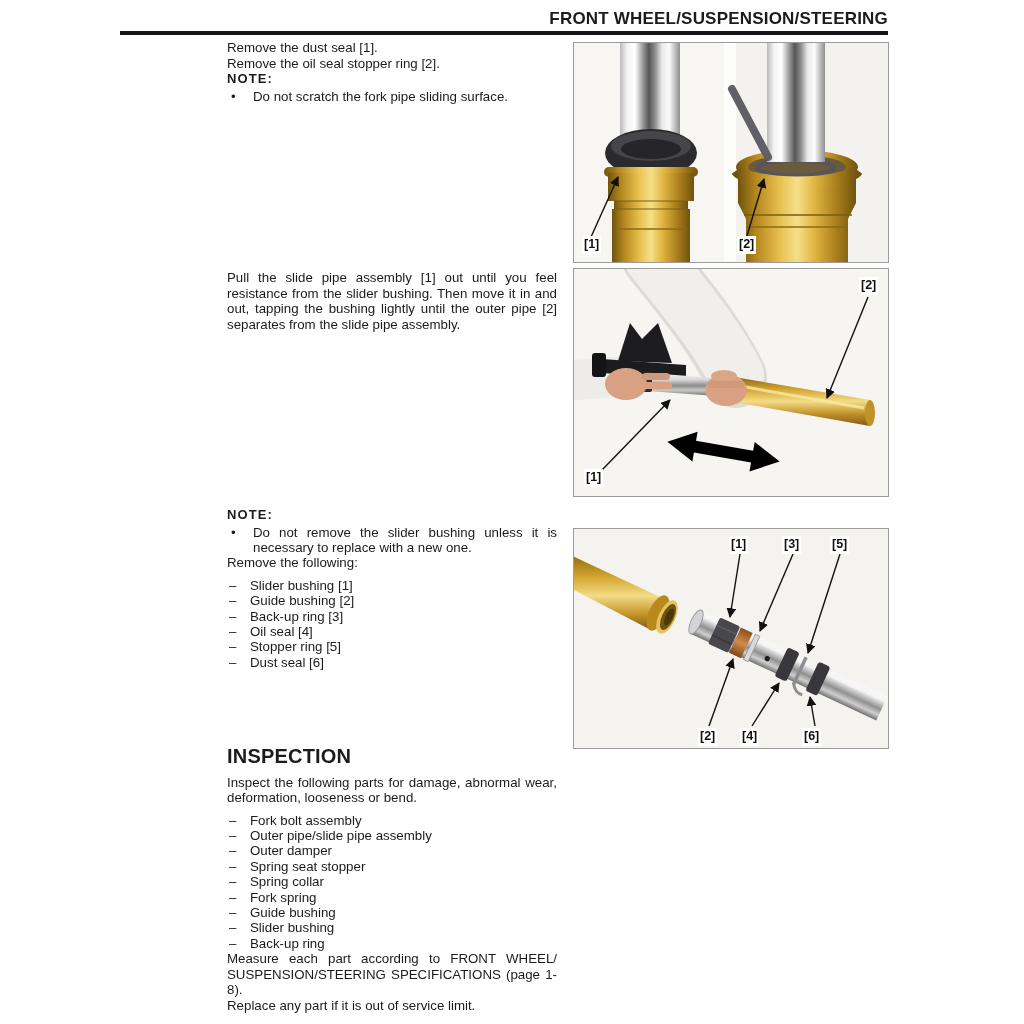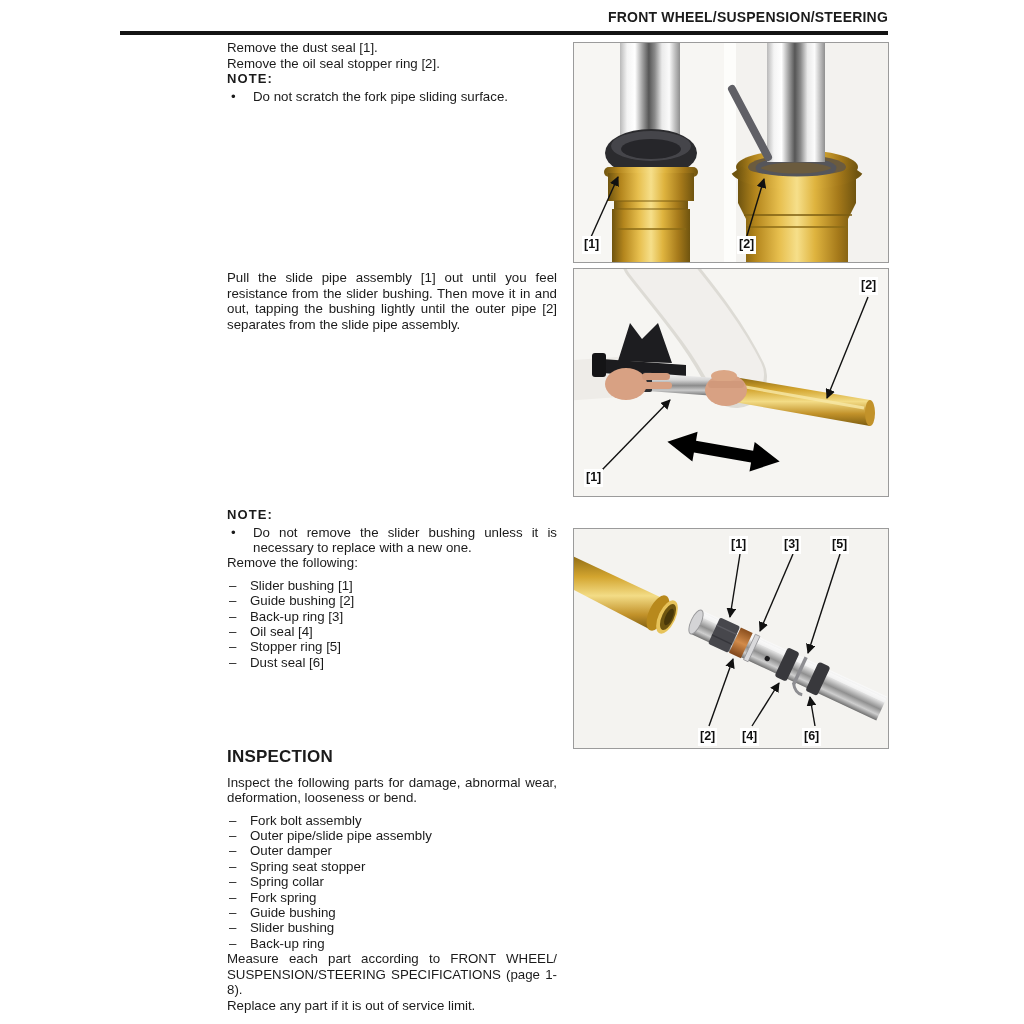--- a/index.html
+++ b/index.html
@@ -1,34 +1,34 @@
 <!DOCTYPE html>
 <html><head>
 <meta charset="utf-8">
 <style>
   html,body { margin:0; padding:0; background:#ffffff; }
   .page {
     position:relative; width:1024px; height:1024px; background:#ffffff;
     font-family:"Liberation Sans","DejaVu Sans",sans-serif; color:#1b1b1b;
     overflow:hidden;
   }
-  .hdr-title { position:absolute; top:9px; right:136px; font-size:14px; font-weight:bold; letter-spacing:0.2px; }
+  .hdr-title { position:absolute; top:9px; right:136px; font-size:17px; font-weight:bold; letter-spacing:0.2px; }
   .hdr-rule  { position:absolute; top:31px; left:120px; width:768px; height:4px; background:#141414; }
 
   .txt { position:absolute; left:227px; width:330px; font-size:13.3px; line-height:15.5px; }
   .txt p { margin:0; }
   .justify { text-align:justify; }
   .mt8 { margin-top:8px; } .mt7 { margin-top:7px; } .mt2 { margin-top:2px; }
   .note-label { font-weight:bold; font-size:13px; letter-spacing:1.1px; }
   .li { display:flex; line-height:15.4px; }
   .li .marker { flex:0 0 21px; padding-left:2px; }
   .li .marker.bullet { flex:0 0 22px; padding-left:4px; }
   .li .t { flex:1; }
   .li .t.justify { text-align:justify; }
-  .insp-heading { font-size:17px; font-weight:bold; margin:0 0 10px 0; letter-spacing:0.2px; }
+  .insp-heading { font-size:20px; font-weight:bold; margin:0 0 10px 0; letter-spacing:0.2px; }
 
   .fig { position:absolute; left:573px; width:316px; border:1px solid #9b9b9b; background:#f4f3f0; box-sizing:border-box; }
   .fig svg { display:block; }
   .fig-label {
     position:absolute; background:#ffffff; color:#101010;
     font-size:12.5px; font-weight:bold; line-height:1; padding:2px 2px 3px 2px;
   }
 </style>
 </head>
 <body>

